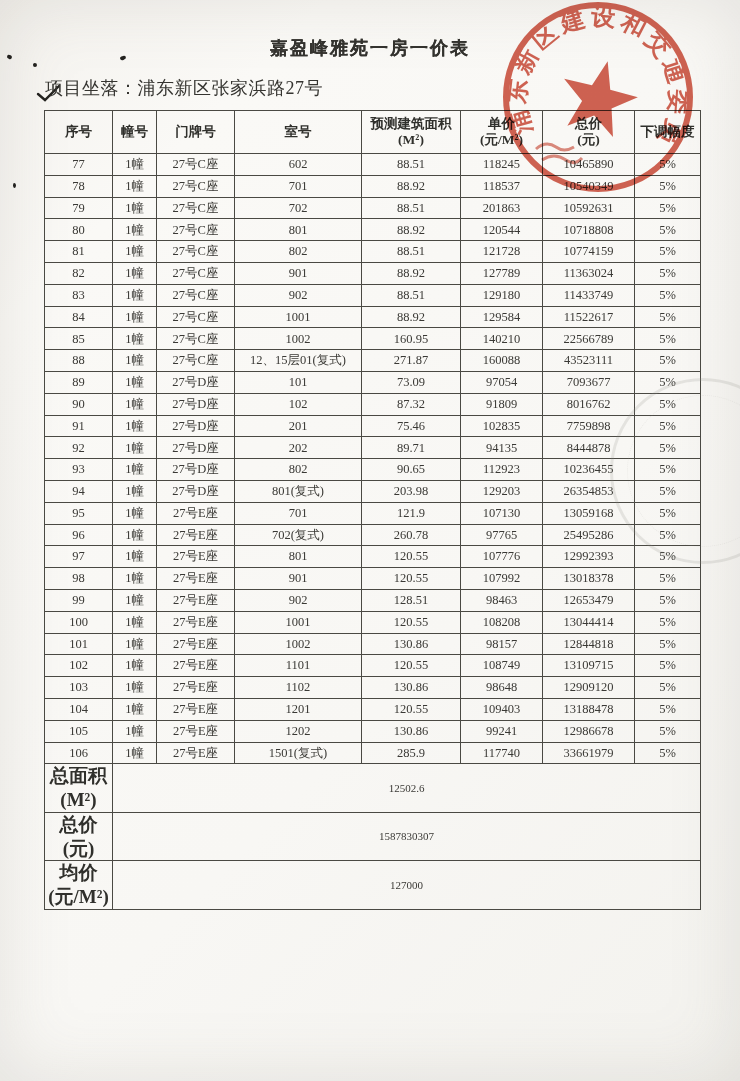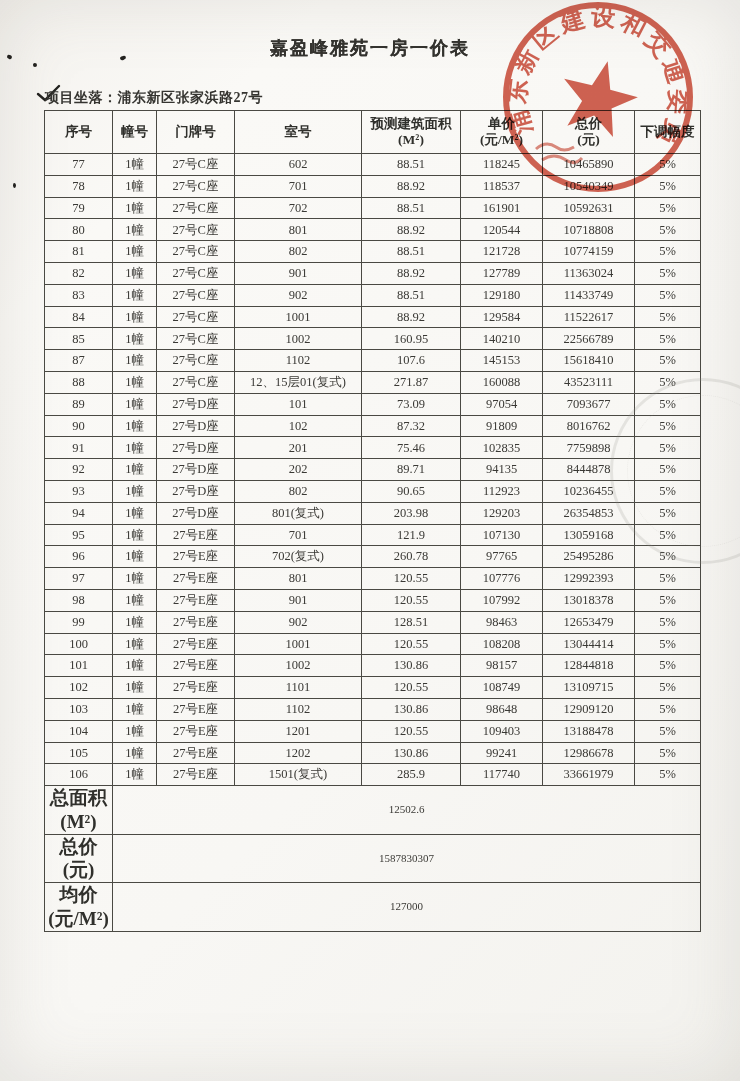--- a/index.html
+++ b/index.html
@@ -18,22 +18,22 @@
   }
   
   .doc-title{
     position:absolute;top:36px;left:0;width:100%;
     text-align:center;
     font-size:18px;font-weight:bold;letter-spacing:2px;
     color:#33322e;
     text-shadow:0 0 .6px #33322e;
   }
   .location-line{
-    position:absolute;top:89px;left:45px;
-    font-size:14px;font-weight:bold;letter-spacing:.5px;
+    position:absolute;top:76px;left:45px;
+    font-size:18px;font-weight:normal;letter-spacing:.5px;
     color:#353430;
   }
   
   table.price-table{
     position:absolute;left:44px;top:110px;
     width:656px;
     border-collapse:collapse;
     table-layout:fixed;
   }
   .price-table th,.price-table td{
@@ -170,21 +170,21 @@
           <td>118537</td>
           <td>10540349</td>
           <td>5%</td>
         </tr>
         <tr>
           <td>79</td>
           <td>1幢</td>
           <td>27号C座</td>
           <td>702</td>
           <td>88.51</td>
-          <td>161901</td>
+          <td>201863</td>
           <td>10592631</td>
           <td>5%</td>
         </tr>
         <tr>
           <td>80</td>
           <td>1幢</td>
           <td>27号C座</td>
           <td>801</td>
           <td>88.92</td>
           <td>120544</td>
@@ -232,30 +232,20 @@
           <td>5%</td>
         </tr>
         <tr>
           <td>85</td>
           <td>1幢</td>
           <td>27号C座</td>
           <td>1002</td>
           <td>160.95</td>
           <td>140210</td>
           <td>22566789</td>
-          <td>5%</td>
-        </tr>
-        <tr>
-          <td>87</td>
-          <td>1幢</td>
-          <td>27号C座</td>
-          <td>1102</td>
-          <td>107.6</td>
-          <td>145153</td>
-          <td>15618410</td>
           <td>5%</td>
         </tr>
         <tr>
           <td>88</td>
           <td>1幢</td>
           <td>27号C座</td>
           <td>12、15层01(复式)</td>
           <td>271.87</td>
           <td>160088</td>
           <td>43523111</td>

